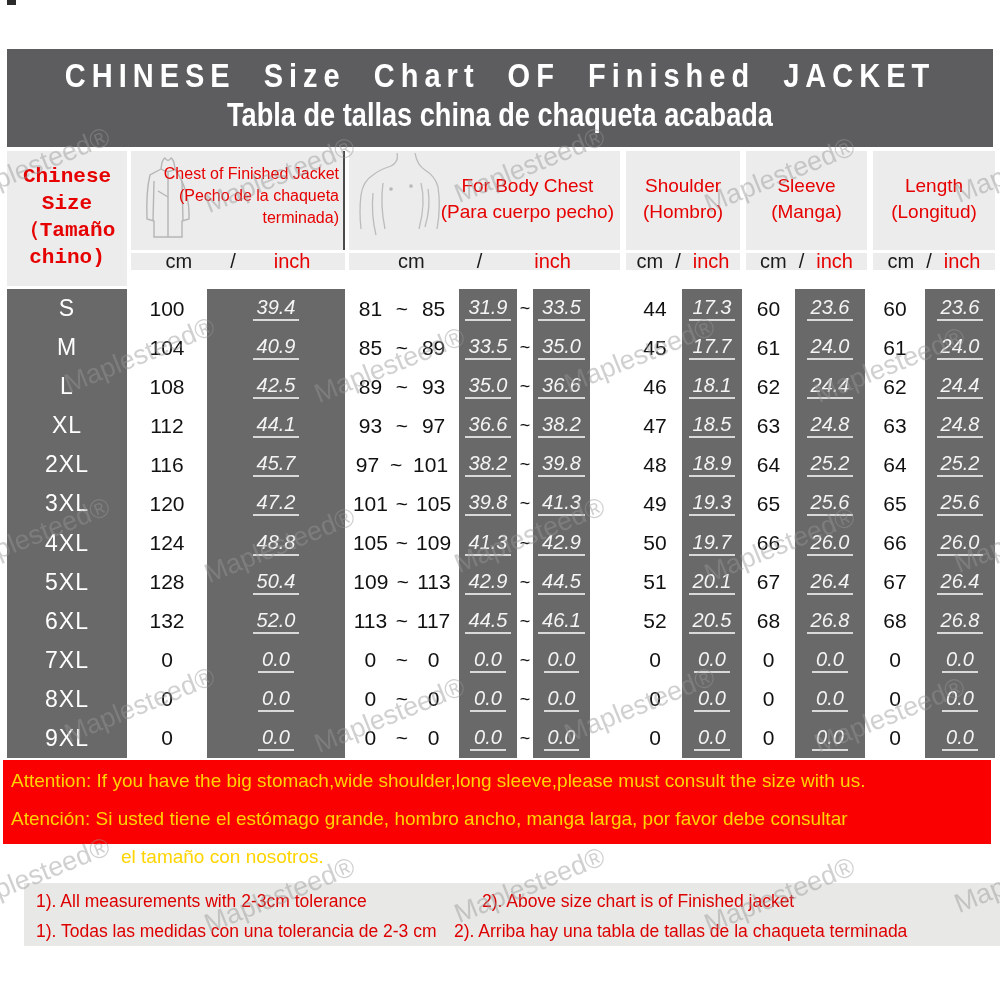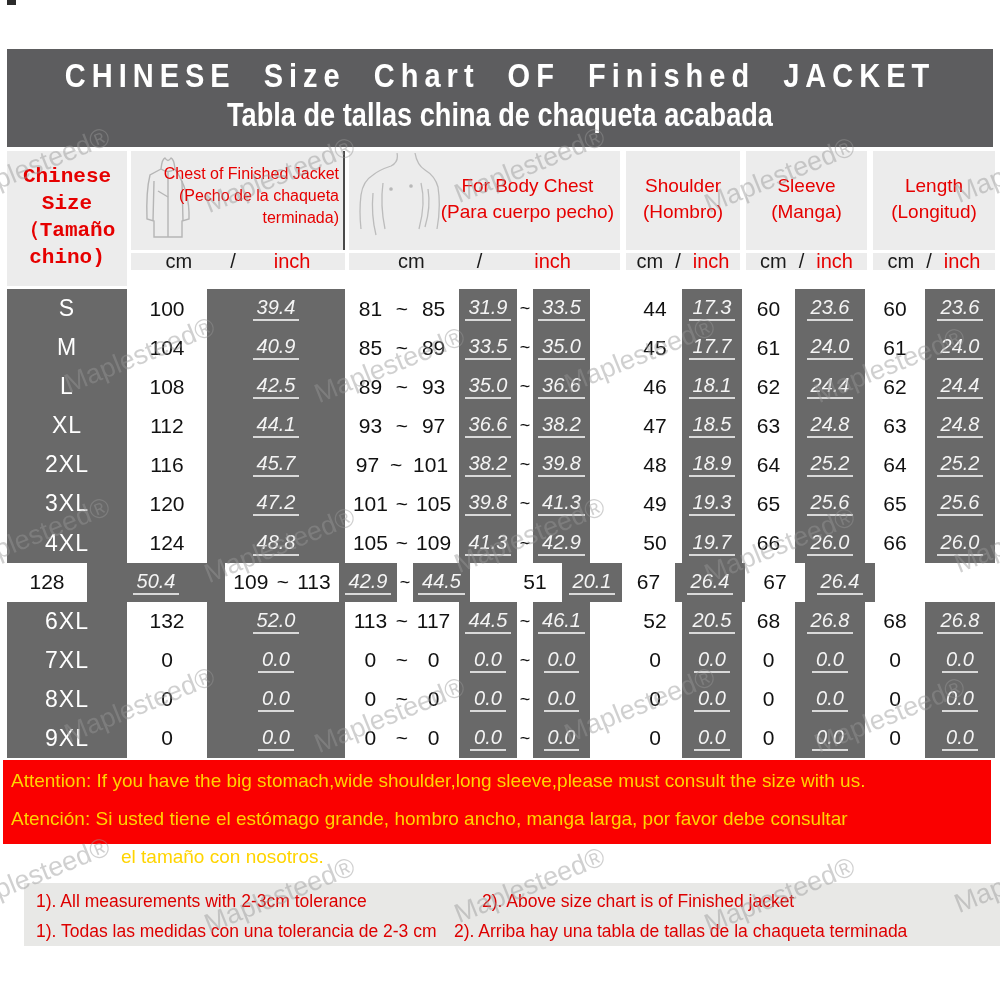--- a/index.html
+++ b/index.html
@@ -378,20 +378,21 @@
         <div class="cell w53 light">66</div>
         <div class="cell w70 dark">
           <span class="iv">26.0</span>
         </div>
         <div class="cell w60 light">66</div>
         <div class="cell w70 dark">
           <span class="iv">26.0</span>
         </div>
       </div>
       <div class="row">
+        <div class="cell w120 dark c-size">5XL</div>
         <div class="cell w80 light">128</div>
         <div class="cell w138 dark">
           <span class="iv">50.4</span>
         </div>
         <div class="cell w114 light range">
           <span>109</span>
           <span>~</span>
           <span>113</span>
         </div>
         <div class="cell w58 dark">

